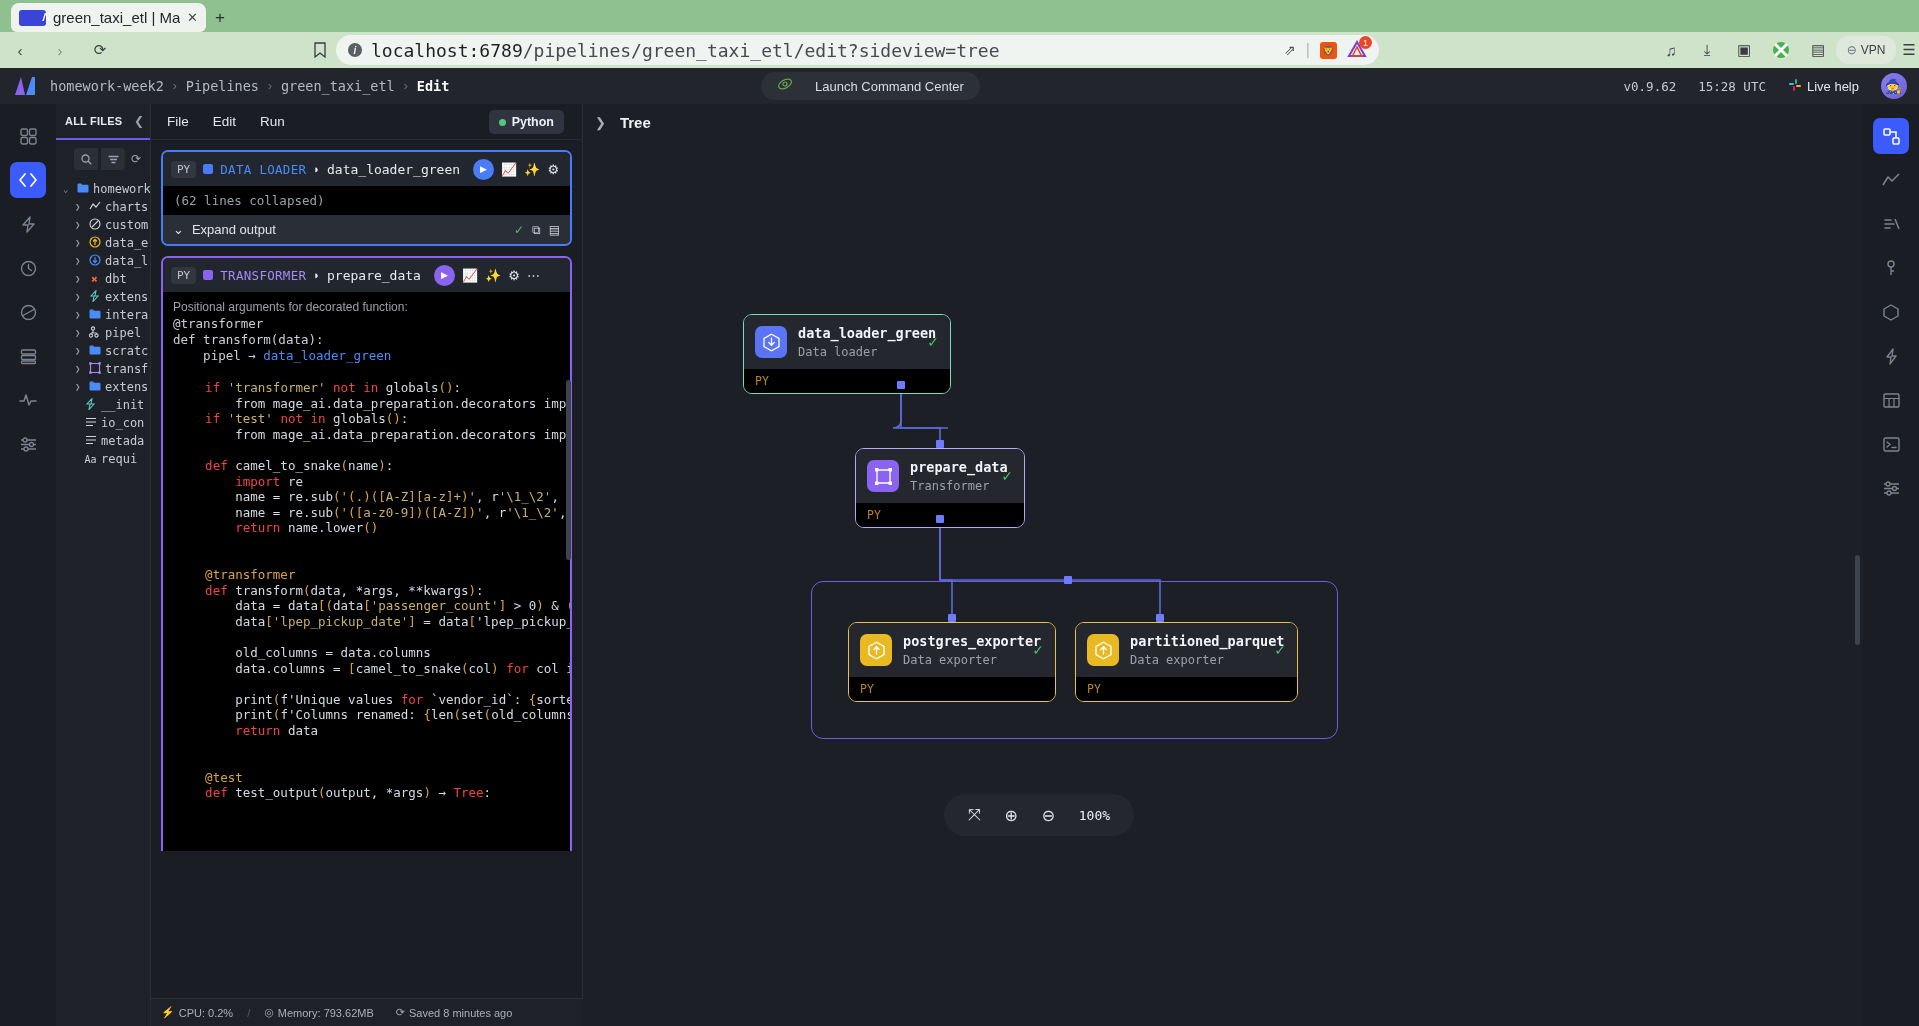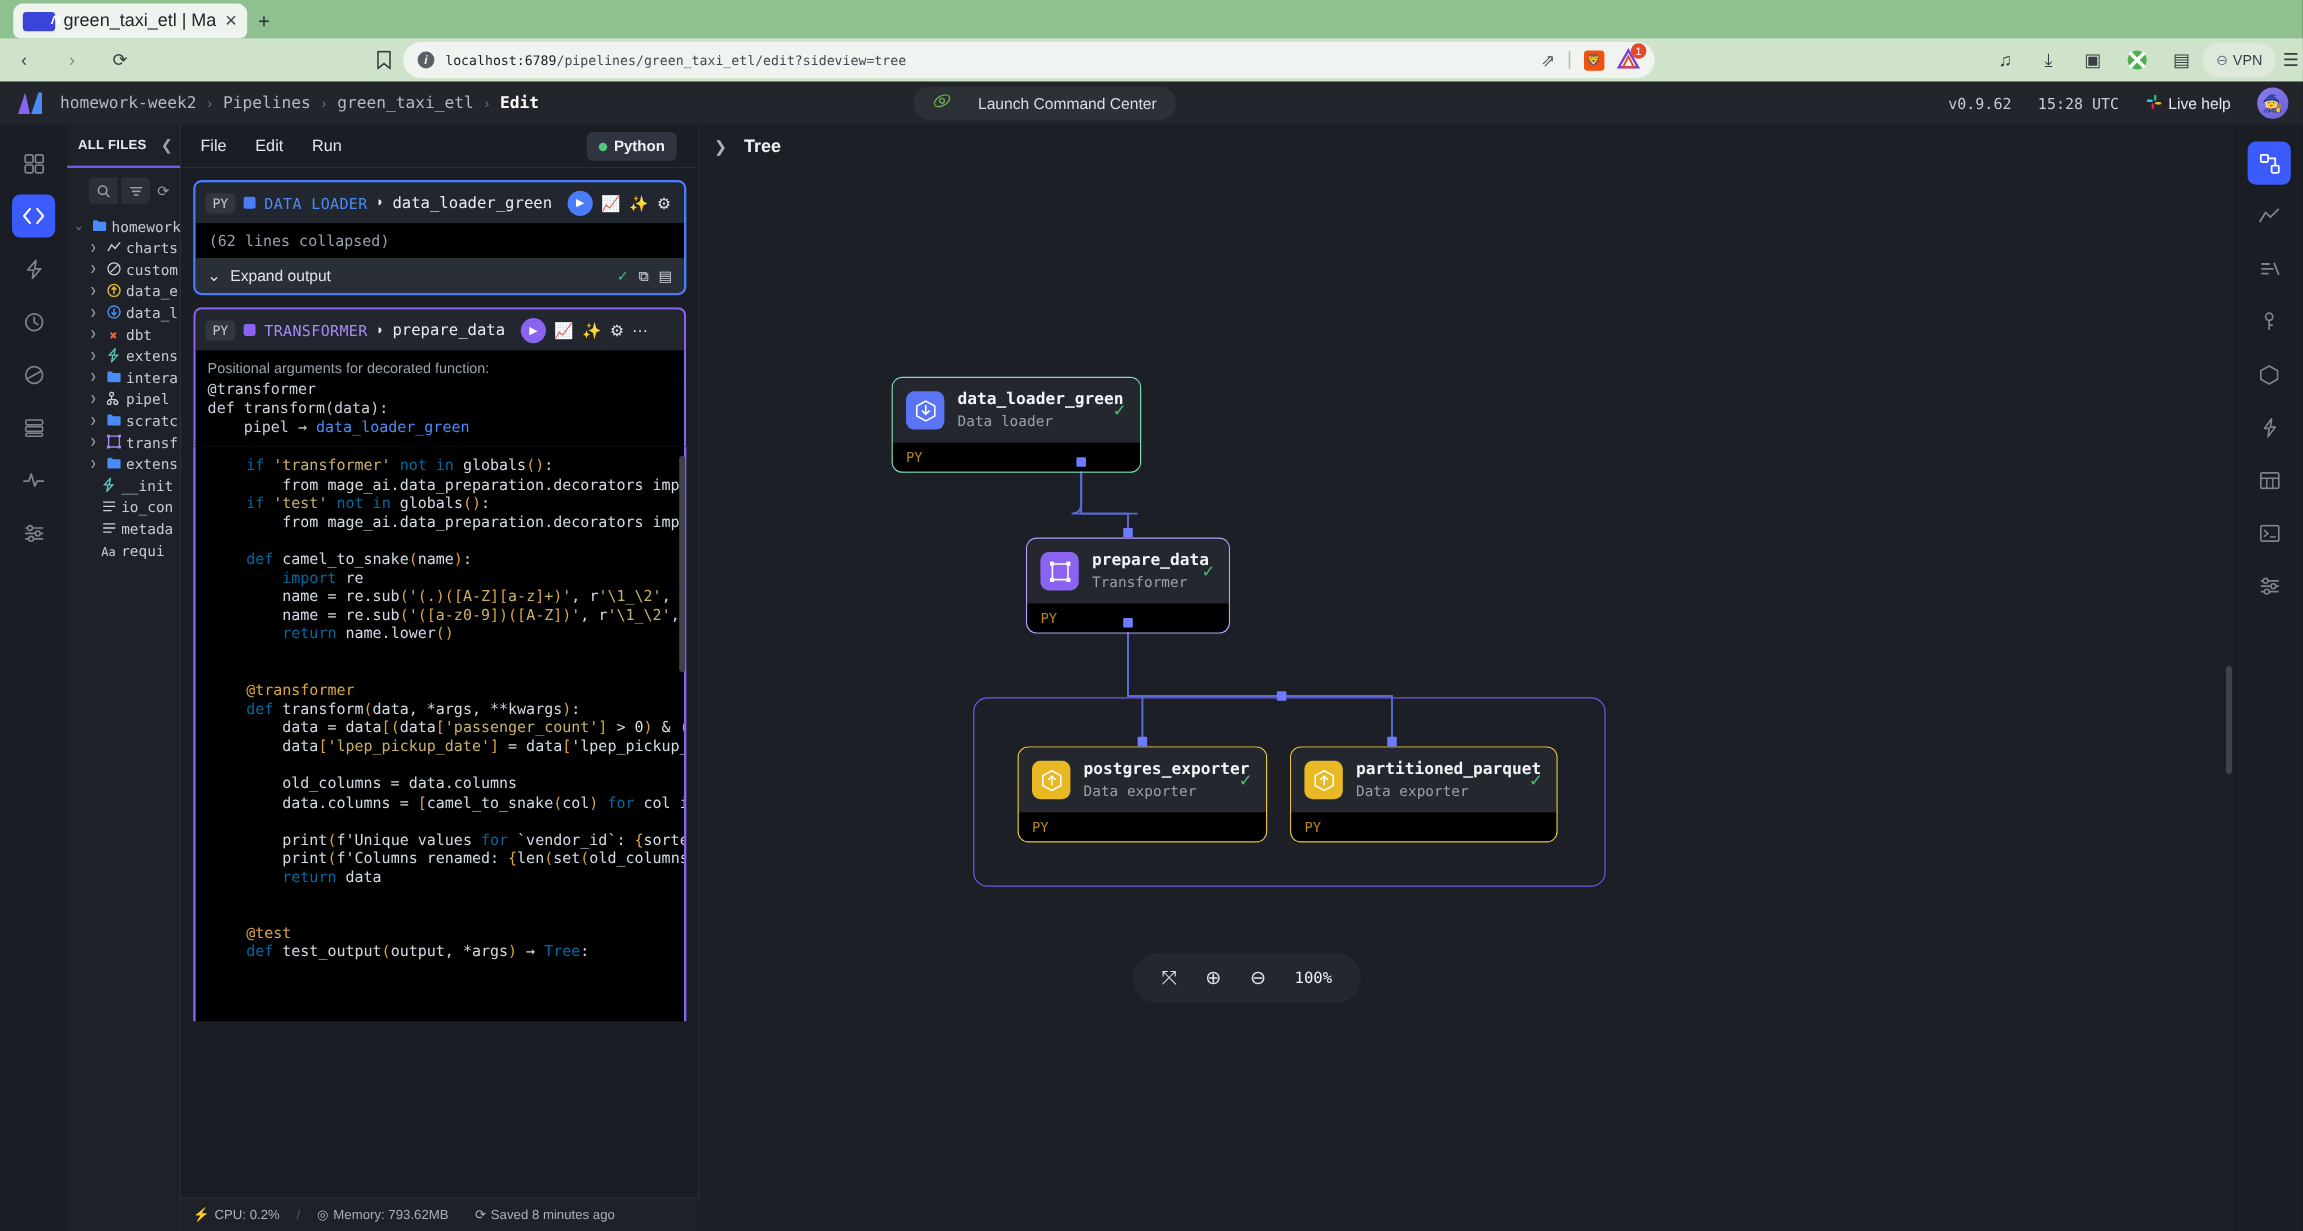--- a/index.html
+++ b/index.html
@@ -44,21 +44,21 @@
   #urlbar {
     position:absolute; left:336px; top:3px; width:1043px; height:30px;
     background:#f0f4f0; border-radius:15px;
     display:flex; align-items:center; padding:0 12px; gap:9px;
   }
   #urlbar .info-dot {
     width:14px; height:14px; border-radius:50%; background:#5a5f66; color:#f0f4f0;
     font-size:10px; display:flex; align-items:center; justify-content:center;
     font-style:italic; font-weight:bold; flex-shrink:0;
   }
-  #urlbar .url-text { font-size:11px; color:#46494e; flex:1; white-space:nowrap; }
+  #urlbar .url-text { font-size:18px; color:#46494e; flex:1; white-space:nowrap; }
   #urlbar .url-host { color:#1d2024; }
   .urlbar-right { display:flex; align-items:center; gap:10px; }
   .brave-lion {
     width:17px; height:17px; border-radius:3px;
     background:#f0530f; display:flex; align-items:center; justify-content:center;
     color:#fff; font-size:10px;
   }
   .ext-badge { position:relative; width:20px; height:20px; }
   .ext-badge .count {
     position:absolute; top:-4px; right:-5px; min-width:13px; height:13px;
@@ -190,21 +190,21 @@
   }
   .code-sig { background:#000; padding:0 10px 8px 10px; font-family:"DejaVu Sans Mono", monospace; font-size:12.5px; }
   .code-sig .l { color:#c9cfd8; white-space:pre; display:block; line-height:16px; }
   .code-sig .blue { color:#4a8cf7; }
   #code-body {
     background:#000; font-family:"DejaVu Sans Mono", monospace; font-size:12.5px;
     line-height:15.6px; padding:8px 0 0 0; height:479px; overflow:hidden;
     border-left:2px solid #8a64f0; border-right:2px solid #8a64f0; margin:0 10px;
   }
   #code-body .cl { white-space:pre; display:block; padding-left:12px; color:#d4dae3; }
-  .kw  { color:#0369a1; }
+  .kw  { color:#ef4444; }
   .str { color:#c8b06a; }
   .dec { color:#d9a441; }
   .pun { color:#d9a441; }
 
   
   #status-bar {
     position:absolute; left:151px; bottom:0; width:432px; height:28px;
     background:#1e2128; border-top:1px solid #2a2e36;
     display:flex; align-items:center; gap:14px; padding:0 10px;
     font-size:11px; color:#aab0ba;

